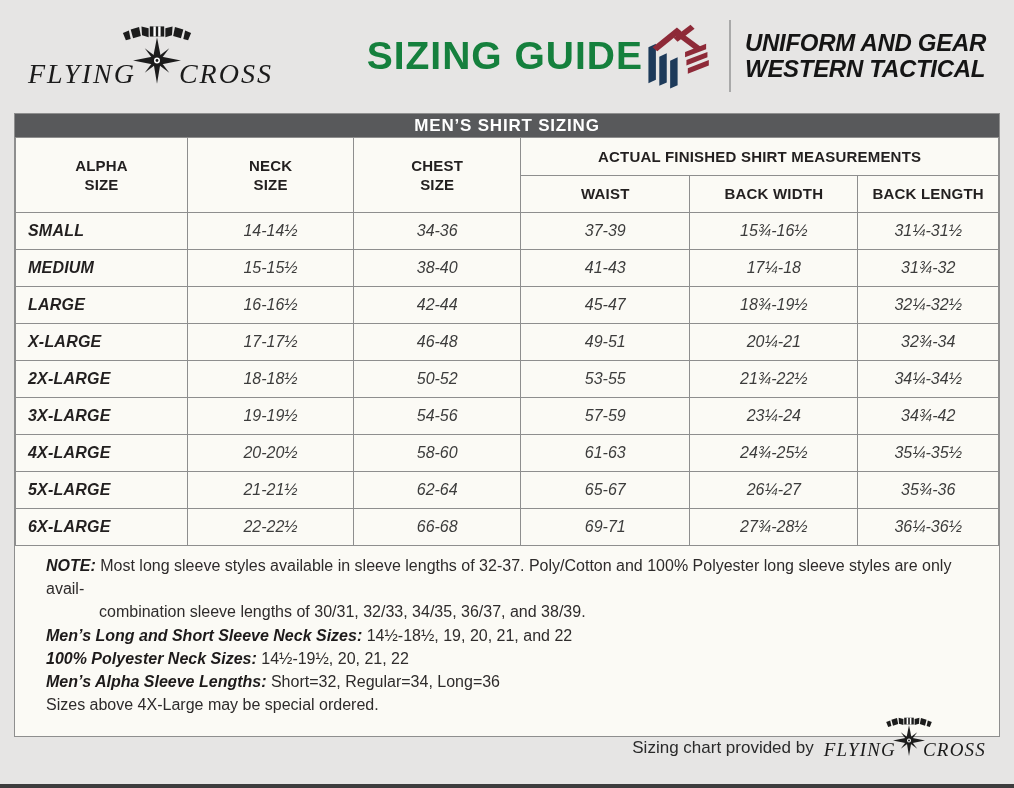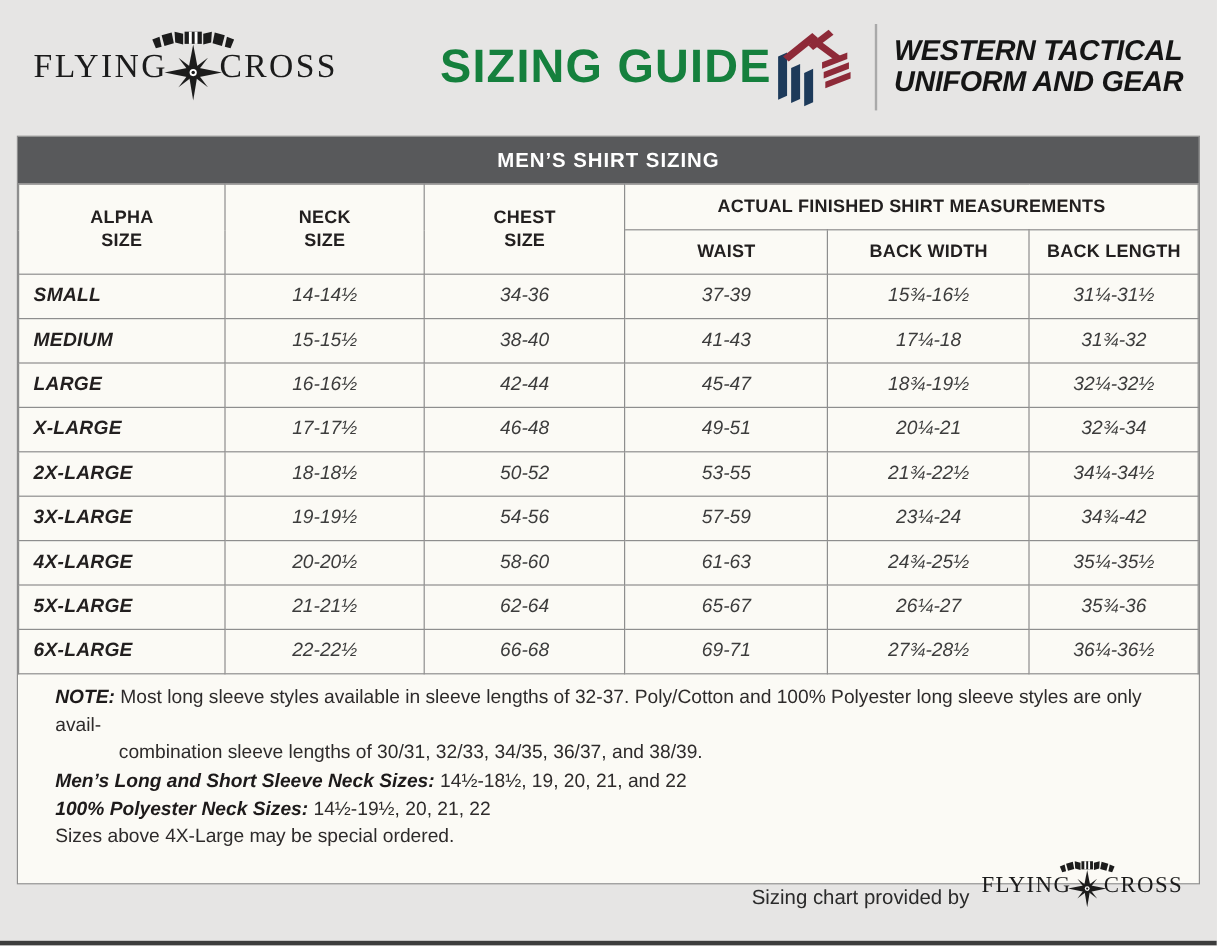--- a/index.html
+++ b/index.html
@@ -5,35 +5,35 @@
   html,body{margin:0;padding:0;}
   body{background:#e6e5e4;}
   .page{width:1014px;height:788px;position:relative;background:#e6e5e4;
         font-family:"Liberation Sans",sans-serif;overflow:hidden;}
 
   
   .topbar{display:grid;grid-template-columns:1fr auto 1fr;align-items:center;
           height:112px;padding:0 28px;box-sizing:border-box;}
   .page-title{font-size:39px;font-weight:bold;letter-spacing:1px;color:#15803d;white-space:nowrap;}
 
-  .fc-logo{display:flex;align-items:center;justify-self:start;}
+  .fc-logo{display:flex;align-items:flex-end;justify-self:start;font-style:italic;}
   .fc-word{font-family:"Liberation Serif",serif;font-size:28px;letter-spacing:2px;
            color:#1b1b1b;line-height:1;}
   .fc-emblem{margin:0 -14px -3px -15px;}
   .fc-emblem-sm{margin:0 -10px -2px -11px;}
 
   .wt-logo{display:flex;align-items:center;justify-self:end;}
   .wt-divider{width:2px;height:72px;background:#a9a9a9;margin:0 14px 0 10px;}
   .wt-text{font-weight:bold;font-style:italic;font-size:24px;line-height:1.08;
            color:#151515;letter-spacing:-0.3px;white-space:nowrap;}
 
   
   .panel{position:absolute;left:14px;right:14px;top:113px;height:624px;
          background:#fbfaf5;border:1px solid #8e8e8e;box-sizing:border-box;}
-  .table-title-bar{height:39px;background:#58595b;color:#ffffff;display:flex;
+  .table-title-bar{height:23px;background:#58595b;color:#ffffff;display:flex;
          align-items:center;justify-content:center;font-weight:bold;font-size:17px;
          letter-spacing:0.8px;}
 
   table{width:100%;border-collapse:collapse;table-layout:fixed;}
   th,td{border:1px solid #8e8e8e;box-sizing:border-box;}
   thead th{font-size:15px;font-weight:bold;color:#221f1f;text-align:center;
            vertical-align:middle;line-height:1.3;letter-spacing:0.2px;}
   tr.group-row{height:38px;}
   tr.sub-row{height:37px;}
   tbody tr{height:37px;font-style:italic;}
@@ -105,22 +105,22 @@
           <polygon points="14,37 50,8 57,14 21,43"></polygon>
           <polygon points="45,23 70,4 76,10 51,29"></polygon>
           <polygon points="52,12 87,38 81,44 46,18"></polygon>
           <polygon points="62,44 93,32 93,40 62,52"></polygon>
           <polygon points="64,56 95,44 95,52 64,64"></polygon>
           <polygon points="66,68 97,56 97,64 66,76"></polygon>
         </g>
       </svg>
       <div class="wt-divider"></div>
       <div class="wt-text">
+        <div>UNIFORM AND GEAR</div>
         <div>WESTERN TACTICAL</div>
-        <div>UNIFORM AND GEAR</div>
       </div>
     </div>
   </div>
 
   <div class="panel">
 
     <div class="table-title-bar">
       <span>MEN’S SHIRT SIZING</span>
     </div>
 
@@ -229,20 +229,21 @@
           <td>36¼-36½</td>
         </tr>
       </tbody>
     </table>
 
     <div class="notes">
       <div><b>NOTE:</b><span> Most long sleeve styles available in sleeve lengths of 32-37. Poly/Cotton and 100% Polyester long sleeve styles are only avail-</span></div>
       <div class="hang">combination sleeve lengths of 30/31, 32/33, 34/35, 36/37, and 38/39.</div>
       <div><b>Men’s Long and Short Sleeve Neck Sizes:</b><span> 14½-18½, 19, 20, 21, and 22</span></div>
       <div><b>100% Polyester Neck Sizes:</b><span> 14½-19½, 20, 21, 22</span></div>
+      <div><b>Men’s Alpha Sleeve Lengths:</b><span> Short=32, Regular=34, Long=36</span></div>
       <div>Sizes above 4X-Large may be special ordered.</div>
     </div>
   </div>
 
   <div class="footer">
     <span class="provided">Sizing chart provided by</span>
     <span class="fc-logo">
       <span class="fc-word-sm">FLYING</span>
       <svg class="fc-emblem-sm" viewBox="0 0 120 112" width="48" height="45">
         <g fill="#1c1c1c">

